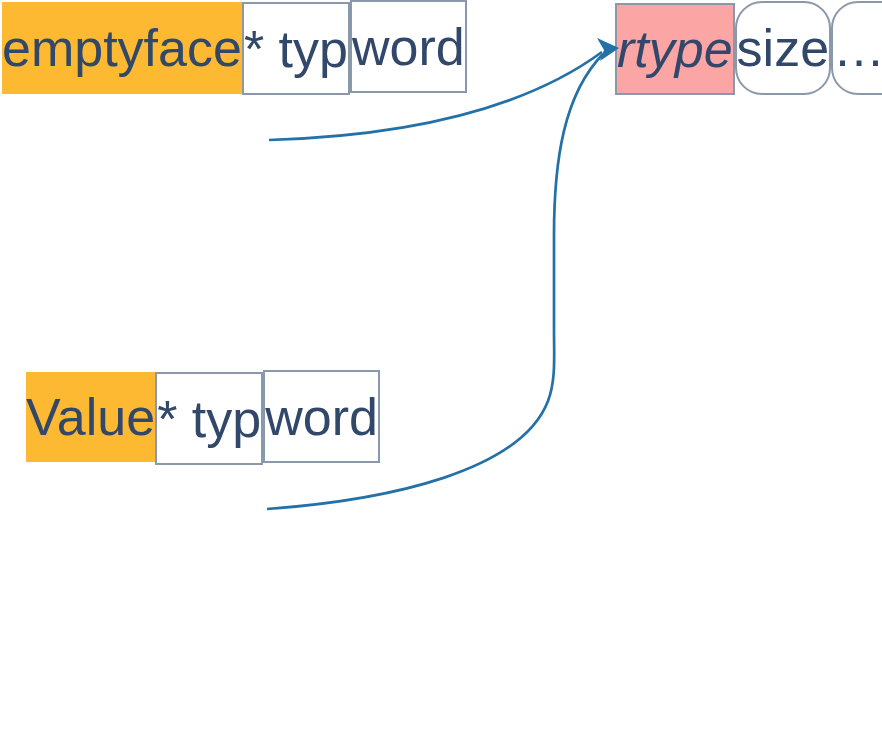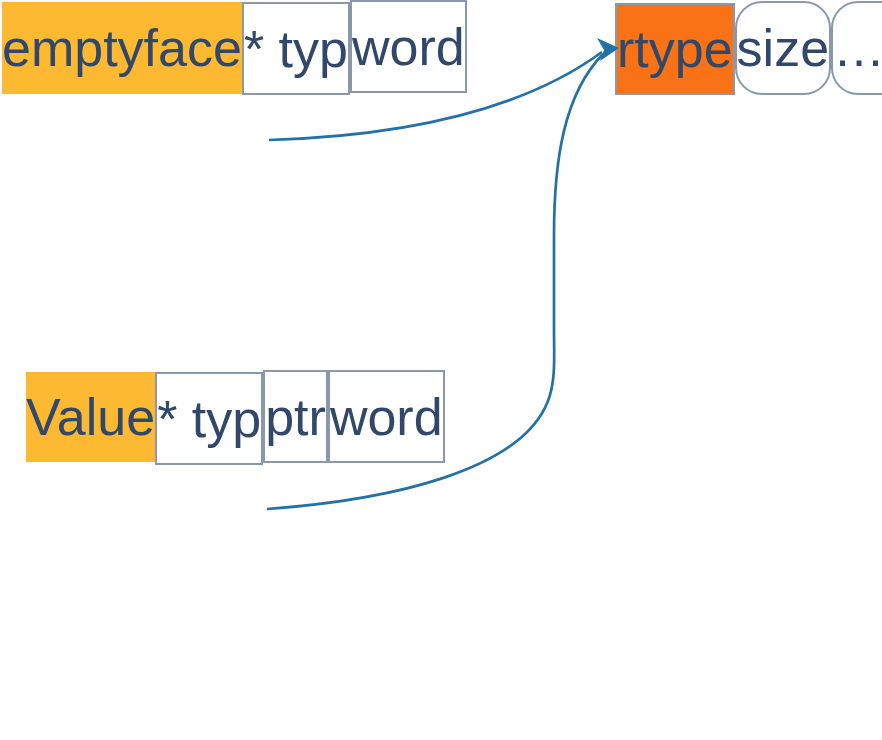--- a/index.html
+++ b/index.html
@@ -27,22 +27,23 @@
     font-size: 52px;
     color: #32486A;
     letter-spacing: 0px;
     white-space: pre;
   }
   .hdr.orange {
     background: #FDB932;
     border: none;
   }
   .hdr.gray {
-    background: #f97316;
+    background: #fca5a5;
     border: 2px solid #8A98AC;
+    font-style: italic;
   }
   .row {
     background: #ffffff;
     border: 2px solid #8A98AC;
     margin-top: -2px;
   }
   .hdr.orange + .row { margin-top: 0; }
 
   
   #t-emptyface { left: 2px; top: 2px; width: 266px; }
@@ -83,21 +84,20 @@
 
   <div class="tbl" id="t-emptyface">
     <div class="hdr orange">emptyface</div>
     <div class="row">* typ</div>
     <div class="row">word</div>
   </div>
 
   <div class="tbl" id="t-value">
     <div class="hdr orange">Value</div>
     <div class="row">* typ</div>
-    <div class="row">ptr</div>
     <div class="row">word</div>
   </div>
 
   <div class="tbl" id="t-rtype">
     <div class="hdr gray">rtype</div>
     <div class="row">size</div>
     <div class="row">……</div>
   </div>
 
   <svg class="arrows" viewBox="0 0 882 740" xmlns="http://www.w3.org/2000/svg">

